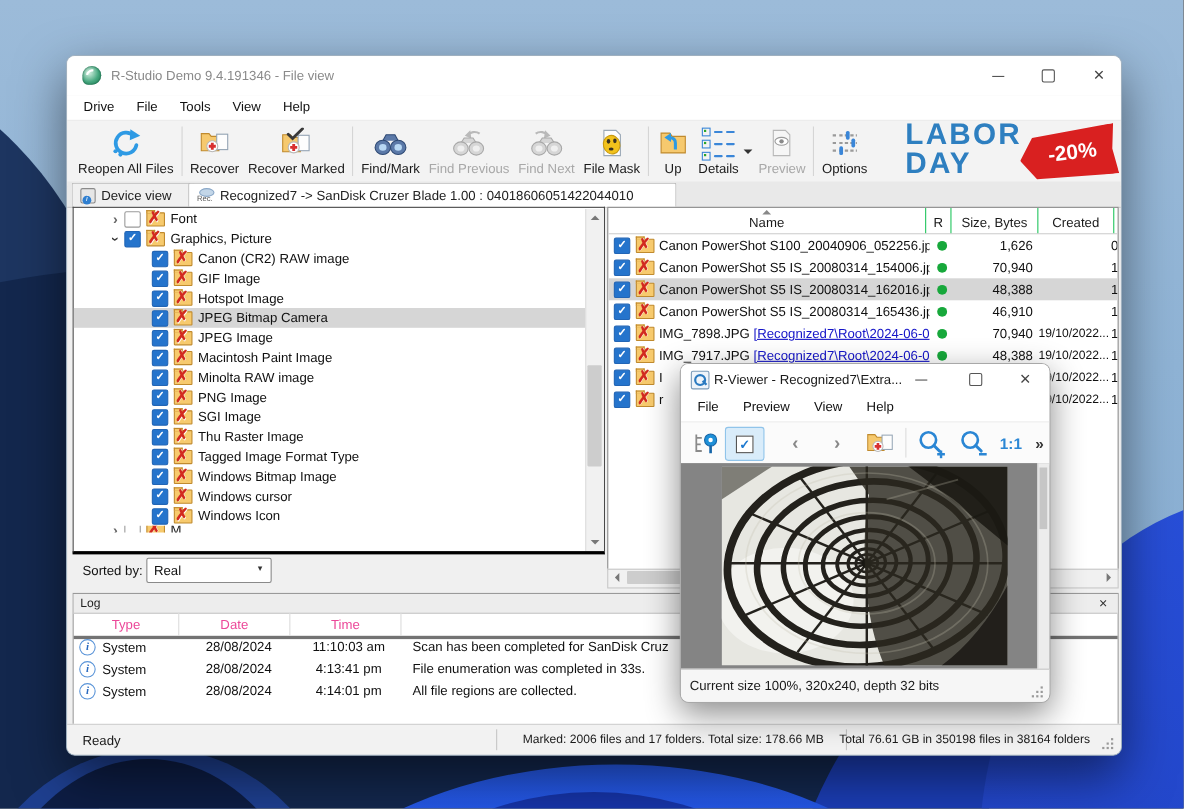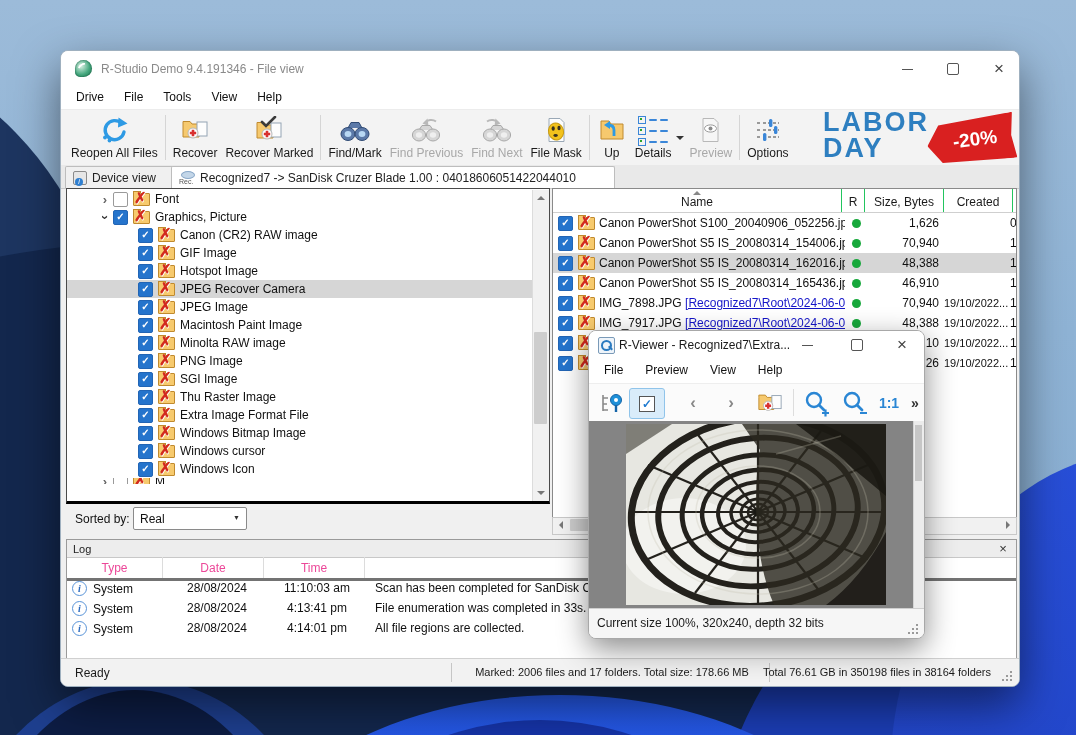--- a/index.html
+++ b/index.html
@@ -142,21 +142,21 @@
   .linfo::before{content:"i";font-family:"Liberation Serif",serif;font-style:italic;font-weight:bold;font-size:10px;color:#2a6ac0;}
 
   
   .statusbar{position:absolute;left:0;top:607px;right:0;height:28px;background:#f2f2f2;border-top:1px solid #d0d0d0;}
   .sbtext{position:absolute;top:7px;font-size:12px;color:#1a1a1a;white-space:nowrap;}
   .sbsep{position:absolute;top:4px;width:1px;height:19px;background:#c6c6c6;}
   .grip{position:absolute;width:2px;height:2px;background:#9a9a9a;
     box-shadow:0 -4px #9a9a9a,0 -8px #9a9a9a,-4px 0 #9a9a9a,-8px 0 #9a9a9a,-4px -4px #9a9a9a;}
 
   
-  .vwin{position:absolute;left:588px;top:330px;width:335px;height:307px;border-radius:8px;background:#fff;
+  .vwin{position:absolute;left:618px;top:330px;width:335px;height:307px;border-radius:8px;background:#fff;
     box-shadow:0 10px 30px rgba(0,0,0,.45);overflow:hidden;border:1px solid #a8a8a8;text-decoration:underline;}
   .vtitle{position:absolute;left:0;top:0;right:0;height:27px;background:#fff;}
   .vtext{position:absolute;left:30px;top:7px;font-size:12px;color:#1a1a1a;white-space:nowrap;}
   .vicon{position:absolute;left:9px;top:6px;width:15px;height:15px;background:#eef4fa;border:1px solid #7a9ab8;border-radius:2px;}
   .vicon::after{content:"";position:absolute;left:2px;top:2px;width:7px;height:7px;border:2px solid #2a7ac0;border-radius:50%;}
   .vicon::before{content:"";position:absolute;left:9px;top:9px;width:5px;height:2px;background:#2a7ac0;transform:rotate(45deg);}
   .vwbtn{position:absolute;top:3px;width:26px;height:22px;display:flex;align-items:center;justify-content:center;color:#444;}
   .vmenubar{position:absolute;left:0;top:27px;right:0;height:25px;background:#fff;display:flex;padding-left:4px;}
   .vmenubar .mitem{padding:5px 11px 0;}
   .vtoolbar{position:absolute;left:0;top:52px;right:0;height:38px;background:#fbfbfb;border-bottom:1px solid #dedede;border-top:1px solid #eee;}
@@ -410,21 +410,21 @@
 
             <span class="cb on"></span>
             <span class="fx"></span>
             <span class="tlabel">Hotspot Image</span>
           </div>
 
           <div class="trow child sel">
 
             <span class="cb on"></span>
             <span class="fx"></span>
-            <span class="tlabel">JPEG Recover Camera</span>
+            <span class="tlabel">JPEG Bitmap Camera</span>
           </div>
 
           <div class="trow child">
 
             <span class="cb on"></span>
             <span class="fx"></span>
             <span class="tlabel">JPEG Image</span>
           </div>
 
           <div class="trow child">
@@ -459,21 +459,21 @@
 
             <span class="cb on"></span>
             <span class="fx"></span>
             <span class="tlabel">Thu Raster Image</span>
           </div>
 
           <div class="trow child">
 
             <span class="cb on"></span>
             <span class="fx"></span>
-            <span class="tlabel">Extra Image Format File</span>
+            <span class="tlabel">Tagged Image Format Type</span>
           </div>
 
           <div class="trow child">
 
             <span class="cb on"></span>
             <span class="fx"></span>
             <span class="tlabel">Windows Bitmap Image</span>
           </div>
 
           <div class="trow child">

